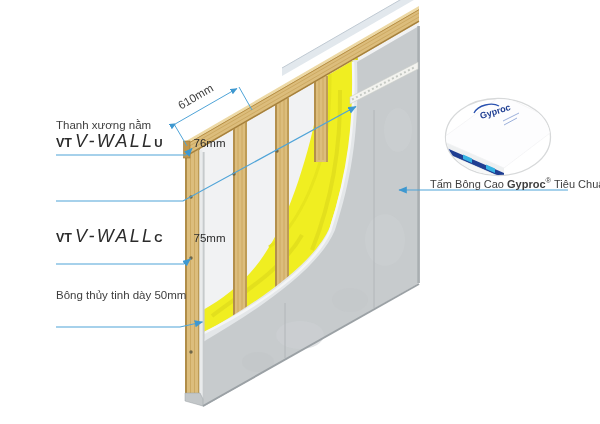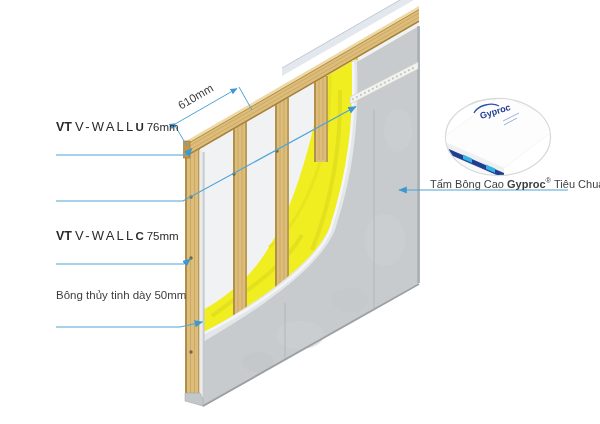--- a/index.html
+++ b/index.html
@@ -2,23 +2,23 @@
 <html><head>
 <meta charset="utf-8">
 <style>
   html,body{margin:0;padding:0;background:#ffffff;}
   .stage{position:relative;width:600px;height:424px;background:#ffffff;overflow:hidden;
          font-family:"Liberation Sans", sans-serif;color:#3e3e3e;}
   .stage svg{position:absolute;left:0;top:0;}
   .lbl{position:absolute;font-size:11.5px;line-height:13.5px;color:#3e3e3e;white-space:nowrap;}
   .brandline{font-size:13px;line-height:16px;color:#2b2b2b;}
   .vt{font-weight:bold;font-size:12.5px;margin-right:3px;}
-  .vw{letter-spacing:2.2px;font-size:13px;}
+  .vw{letter-spacing:2.2px;font-size:18px;font-style:italic;}
   .tp{font-weight:bold;font-size:11.5px;margin-right:3px;}
-  .sz{font-size:11.5px;font-weight:normal;}
+  .sz{font-size:11.5px;font-weight:normal;margin-left:28px;}
   .b{font-weight:bold;}
   .gap{margin-right:3px;}
   sup{font-size:7.5px;}
   .dim-label{position:absolute;left:176px;top:101px;font-size:11.5px;color:#3e3e3e;
              transform:rotate(-30deg);transform-origin:left top;}
   .rlbl{position:absolute;left:430px;top:174px;width:142px;text-align:center;
         font-size:11px;line-height:13px;white-space:nowrap;}
 </style>
 </head>
 <body>
@@ -152,20 +152,21 @@
         <path d="M440,163.5 L479,180.5 L479,200 L440,200 Z" fill="#fbfbfc"></path>
         <path d="M474,113 C478,105 492,102 499,106" stroke="#2a52b0" stroke-width="1.3" fill="none"></path>
         <text x="481" y="119" font-size="9" font-weight="bold" fill="#1f3e92" font-family="Liberation Sans, sans-serif" transform="rotate(-17 481 119)">Gyproc</text>
         <line x1="503" y1="121" x2="519" y2="113" stroke="#8fa6d6" stroke-width="0.9"></line>
         <line x1="504" y1="125" x2="517" y2="118" stroke="#8fa6d6" stroke-width="0.9"></line>
       </g>
     </g>
   </svg>
 
   <div class="lbl" style="left:56px;top:119px;">
+    <div>Thanh xương nằm</div>
     <div class="brandline">
       <span class="vt">VT</span><span class="vw">V-WALL</span><span class="tp">U</span><span class="sz">76mm</span>
     </div>
   </div>
 
 
   <div class="lbl" style="left:56px;top:228px;">
     <div class="brandline">
       <span class="vt">VT</span><span class="vw">V-WALL</span><span class="tp">C</span><span class="sz">75mm</span>
     </div>

